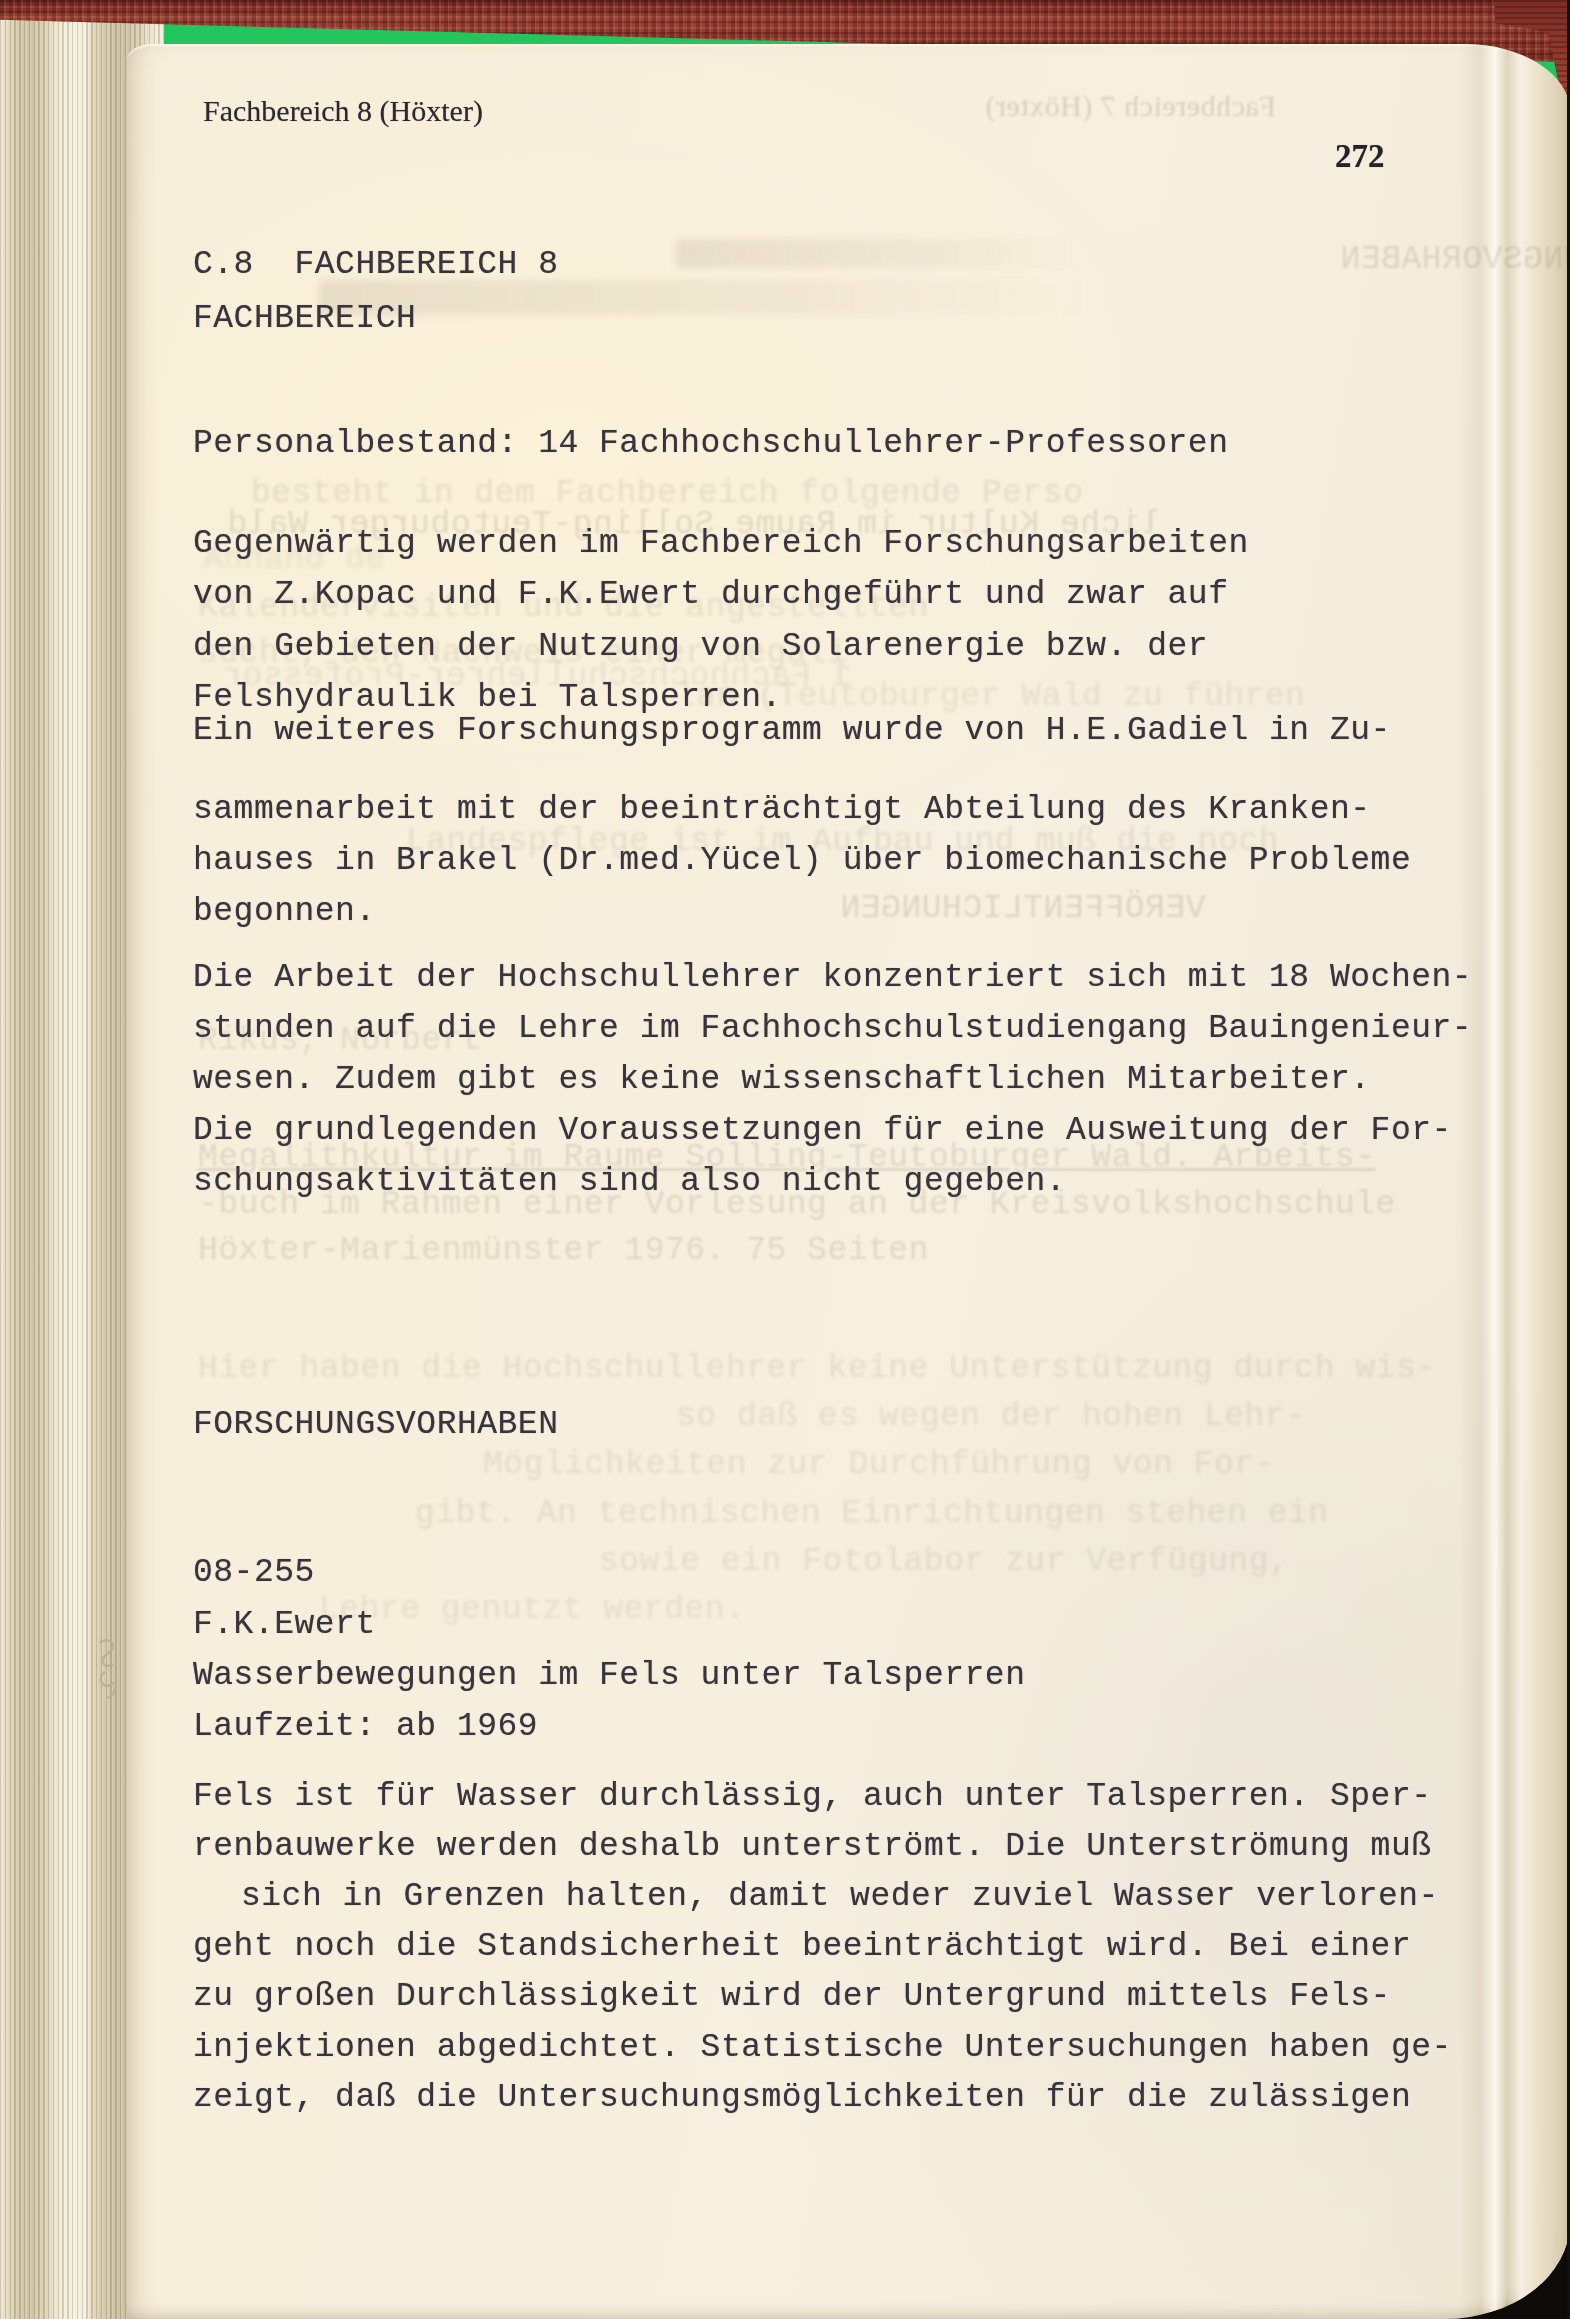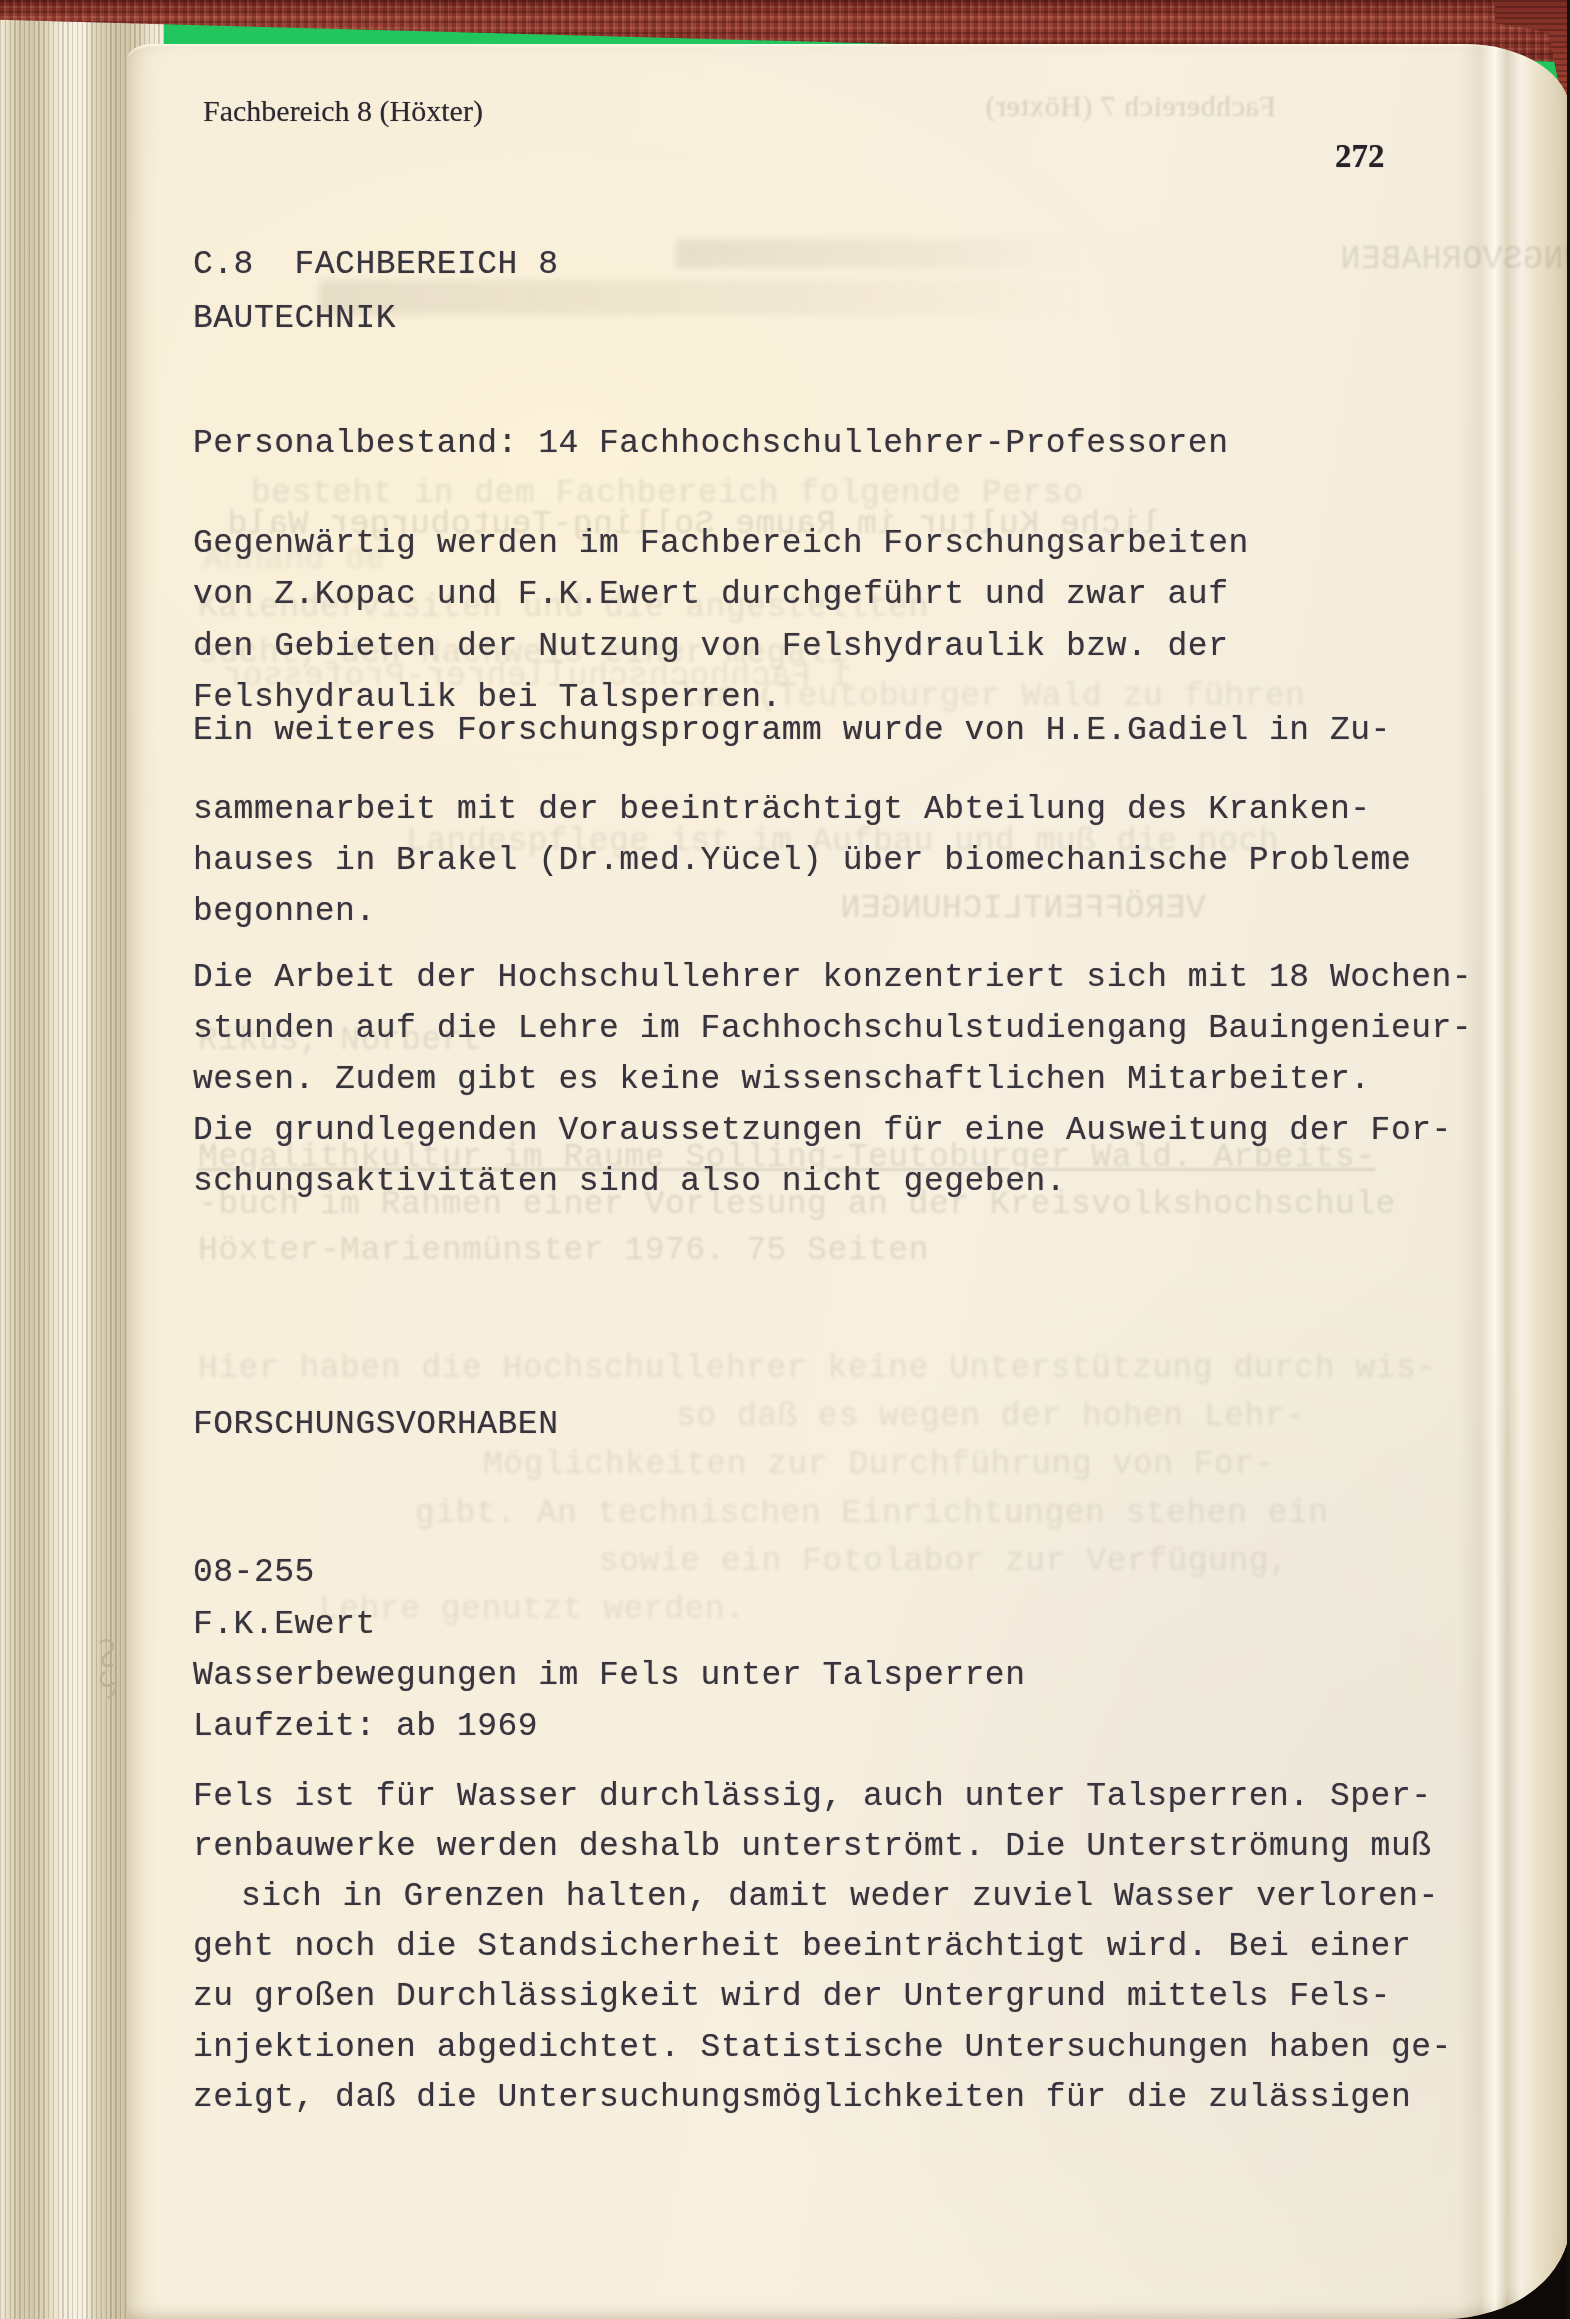--- a/index.html
+++ b/index.html
@@ -94,25 +94,25 @@
   <div class="text-layer">
 
     <div class="smudge" style="left:319px;top:280px;width:772px;height:35px;"></div>
     <div class="smudge" style="left:676px;top:239px;width:406px;height:29px;"></div>
 
     <div class="typed-line serif header-section">Fachbereich 8 (Höxter)</div>
     <div class="typed-line serif page-number">272</div>
 
     <div id="typed-blocks">
         <div class="typed-line" style="left: 193px; top: 246px;">C.8  FACHBEREICH 8</div>
-        <div class="typed-line" style="left: 193px; top: 300px;">BAUTECHNIK</div>
+        <div class="typed-line" style="left: 193px; top: 300px;">FACHBEREICH</div>
         <div class="typed-line" style="left: 193px; top: 425px;">Personalbestand: 14 Fachhochschullehrer-Professoren</div>
         <div class="typed-line" style="left: 193px; top: 525px;">Gegenwärtig werden im Fachbereich Forschungsarbeiten</div>
         <div class="typed-line" style="left: 193px; top: 576px;">von Z.Kopac und F.K.Ewert durchgeführt und zwar auf</div>
-        <div class="typed-line" style="left: 193px; top: 628px;">den Gebieten der Nutzung von Felshydraulik bzw. der</div>
+        <div class="typed-line" style="left: 193px; top: 628px;">den Gebieten der Nutzung von Solarenergie bzw. der</div>
         <div class="typed-line" style="left: 193px; top: 679px;">Felshydraulik bei Talsperren.</div>
         <div class="typed-line" style="left: 193px; top: 712px; text-align: right;">Ein weiteres Forschungsprogramm wurde von H.E.Gadiel in Zu-</div>
         <div class="typed-line" style="left: 193px; top: 791px;">sammenarbeit mit der beeinträchtigt Abteilung des Kranken-</div>
         <div class="typed-line" style="left: 193px; top: 842px;">hauses in Brakel (Dr.med.Yücel) über biomechanische Probleme</div>
         <div class="typed-line" style="left: 193px; top: 893px;">begonnen.</div>
         <div class="typed-line" style="left: 193px; top: 959px;">Die Arbeit der Hochschullehrer konzentriert sich mit 18 Wochen-</div>
         <div class="typed-line" style="left: 193px; top: 1010px;">stunden auf die Lehre im Fachhochschulstudiengang Bauingenieur-</div>
         <div class="typed-line" style="left: 193px; top: 1061px;">wesen. Zudem gibt es keine wissenschaftlichen Mitarbeiter.</div>
         <div class="typed-line" style="left: 193px; top: 1112px;">Die grundlegenden Voraussetzungen für eine Ausweitung der For-</div>
         <div class="typed-line" style="left: 193px; top: 1163px;">schungsaktivitäten sind also nicht gegeben.</div>

